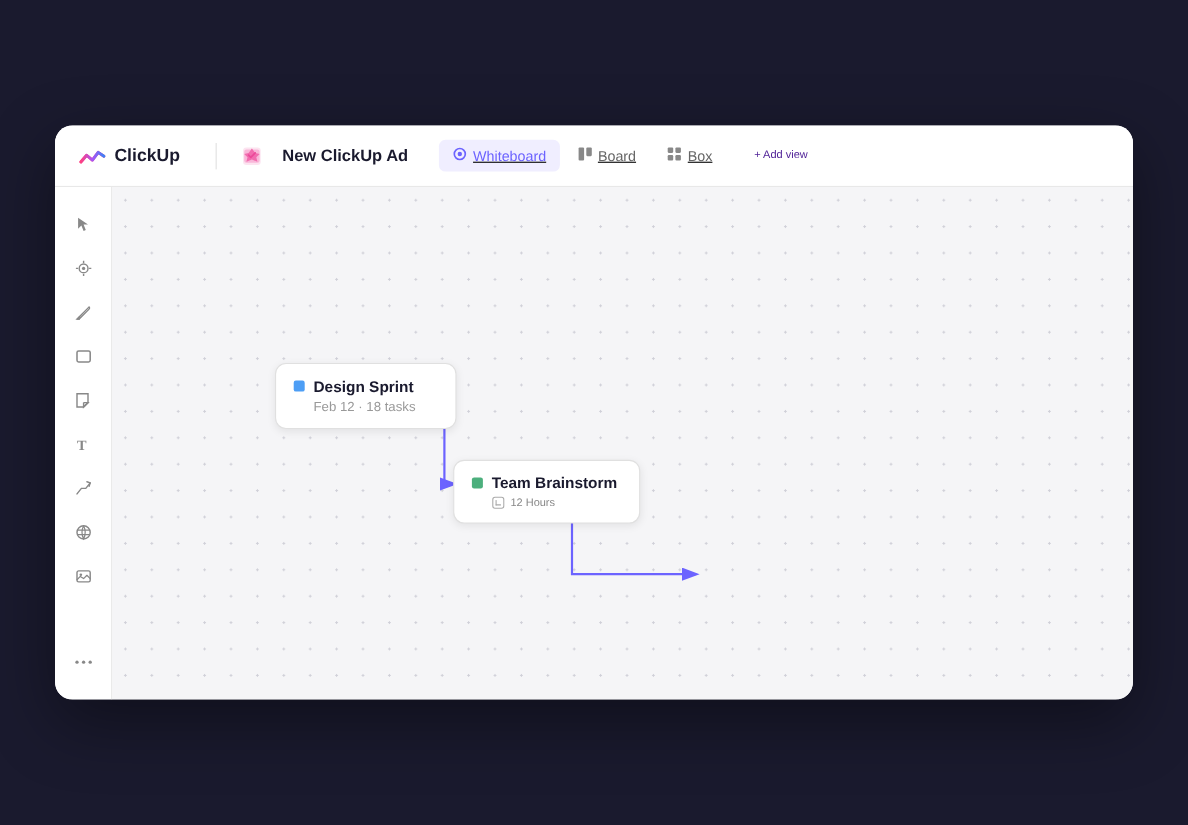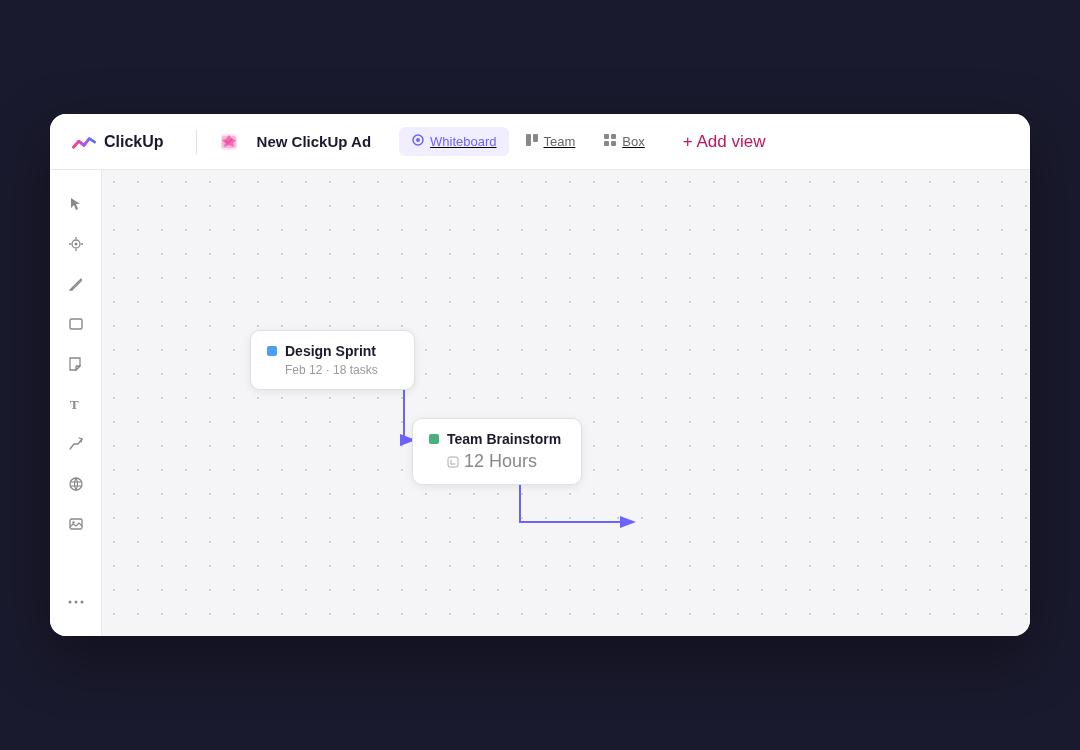--- a/index.html
+++ b/index.html
@@ -88,22 +88,22 @@
     .nav-tab.active {
       color: #6c63ff;
       background: #f0eeff;
     }
     .add-view {
       display: flex;
       align-items: center;
       gap: 4px;
       padding: 6px 10px;
       border-radius: 6px;
-      font-size: 17px;
-      color: #be185d;
+      font-size: 10px;
+      color: #4c1d95;
       cursor: pointer;
     }
 
     
     .main {
       display: flex;
       flex: 1;
       overflow: hidden;
     }
     
@@ -170,21 +170,21 @@
     .card-meta {
       font-size: 12px;
       color: #999;
       padding-left: 18px;
     }
     .card-sub {
       display: flex;
       align-items: center;
       gap: 5px;
       padding-left: 18px;
-      font-size: 18px;
+      font-size: 10px;
       color: #888;
       margin-top: 2px;
     }
 
     
     .connector-svg {
       position: absolute;
       top: 0;
       left: 0;
       width: 100%;
@@ -236,21 +236,21 @@
         </span>
         <span>Whiteboard</span>
       </div>
       <div class="nav-tab">
         <span>
           <svg width="14" height="14" viewBox="0 0 14 14" fill="none">
             <rect x="1" y="1" width="5" height="12" rx="1" fill="#888"></rect>
             <rect x="8" y="1" width="5" height="8" rx="1" fill="#888"></rect>
           </svg>
         </span>
-        <span>Team</span>
+        <span>Board</span>
       </div>
       <div class="nav-tab">
         <span>
           <svg width="14" height="14" viewBox="0 0 14 14" fill="none">
             <rect x="1" y="1" width="5" height="5" rx="1" fill="#888"></rect>
             <rect x="8" y="1" width="5" height="5" rx="1" fill="#888"></rect>
             <rect x="1" y="8" width="5" height="5" rx="1" fill="#888"></rect>
             <rect x="8" y="8" width="5" height="5" rx="1" fill="#888"></rect>
           </svg>
         </span>

